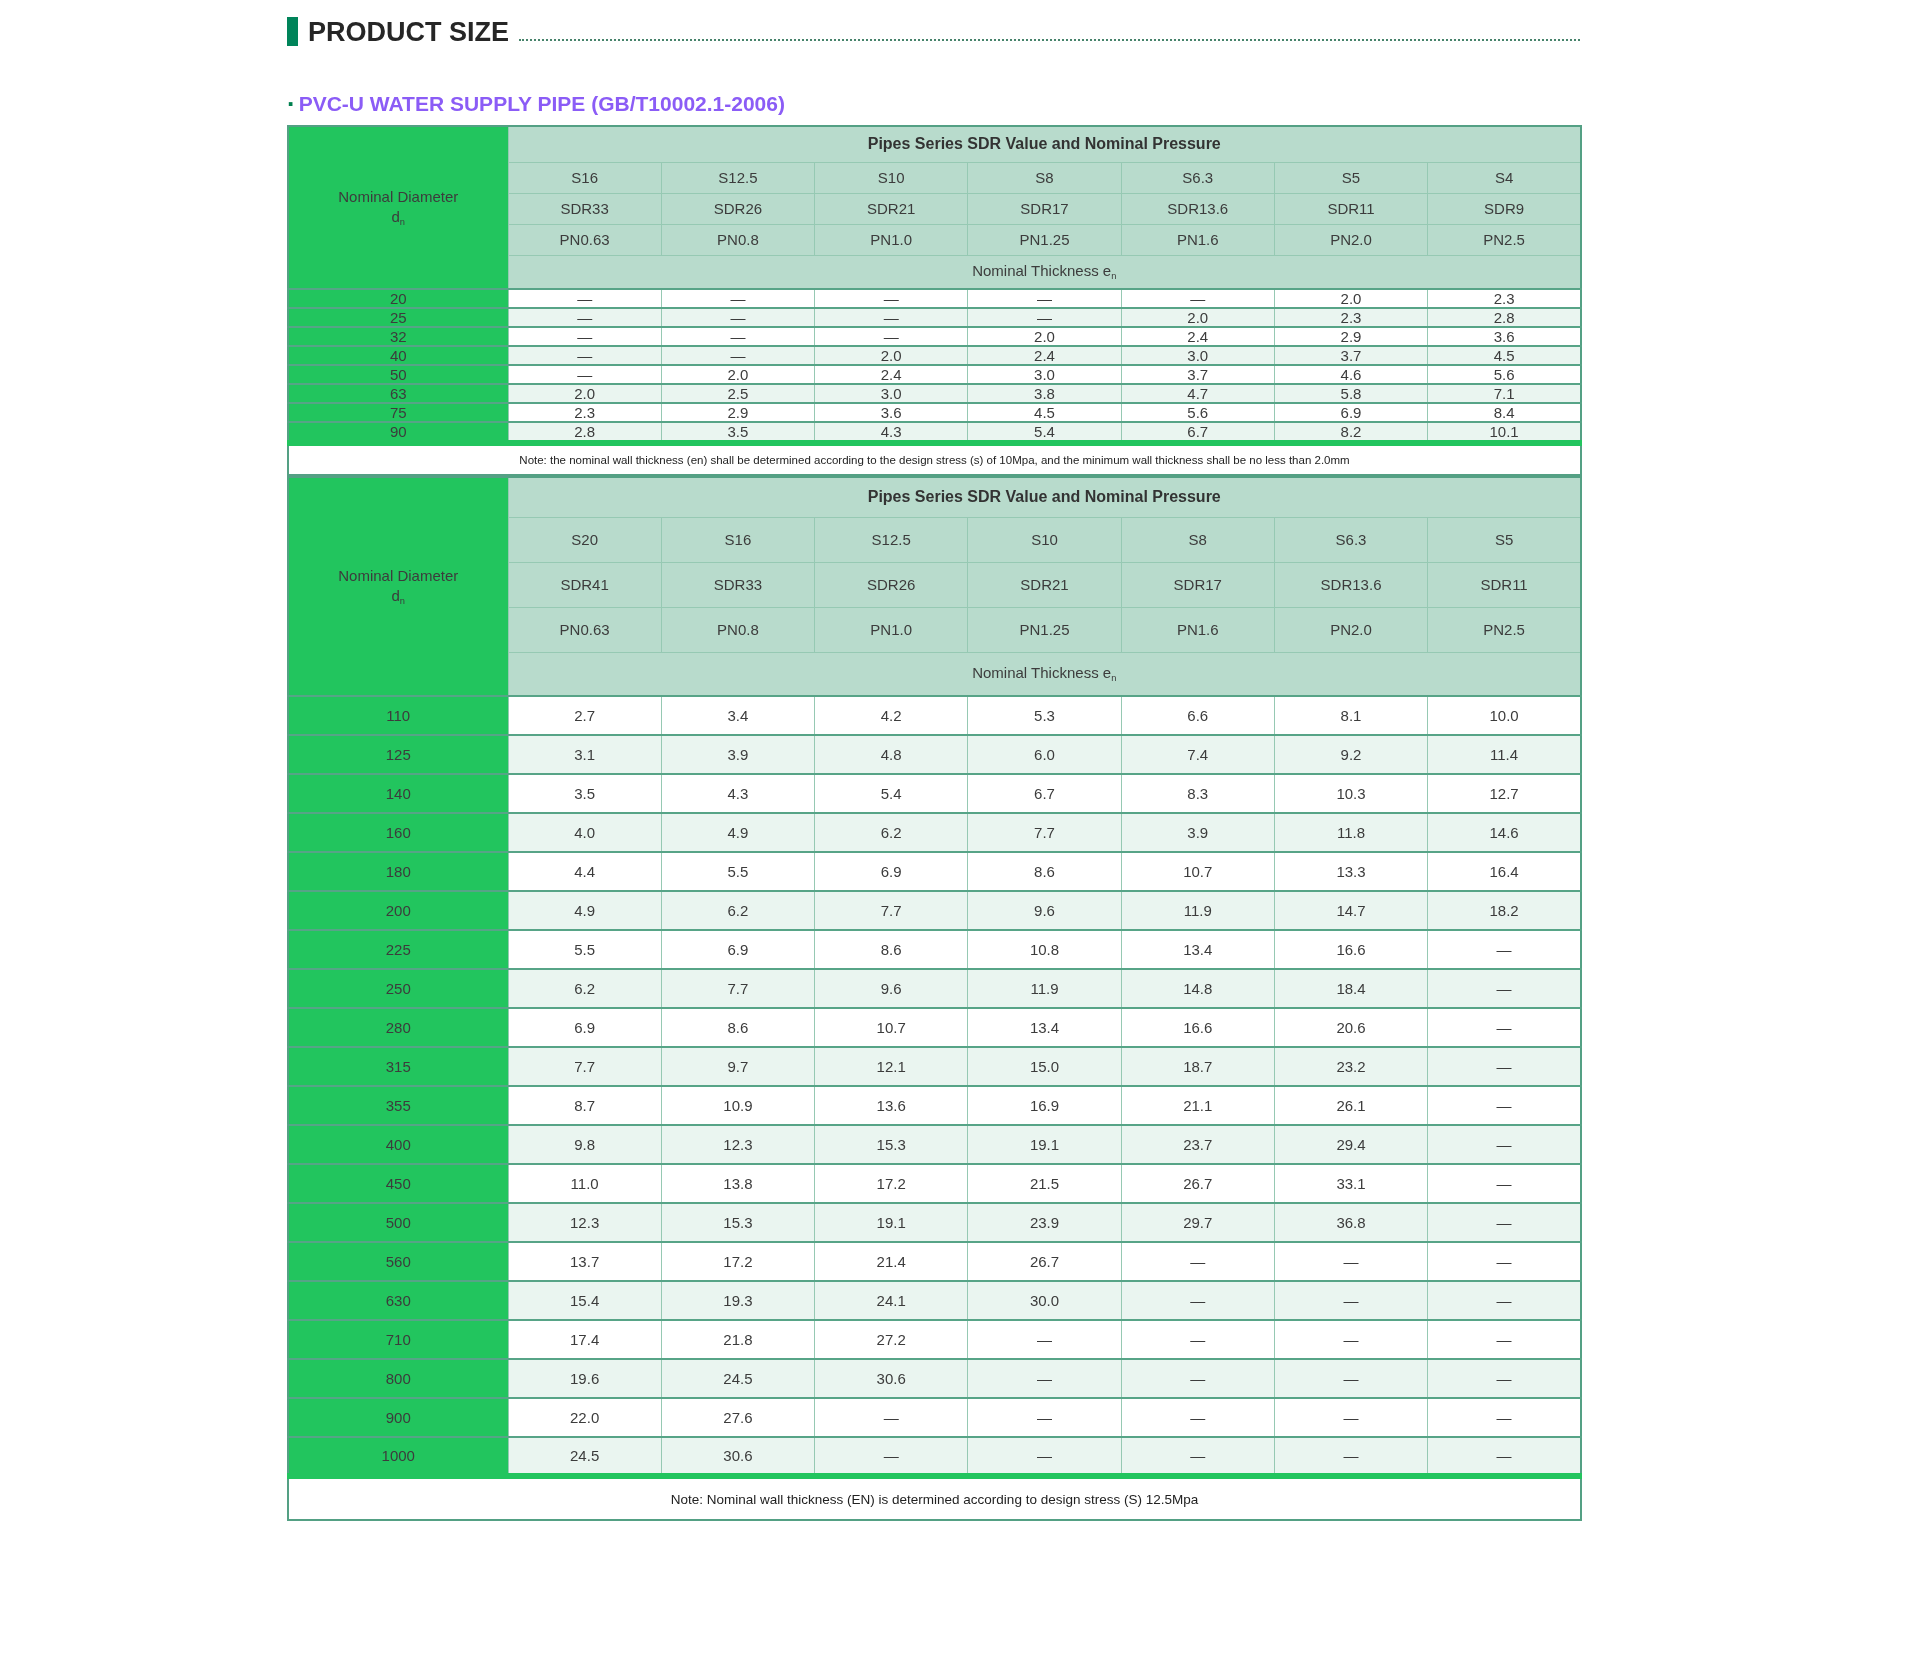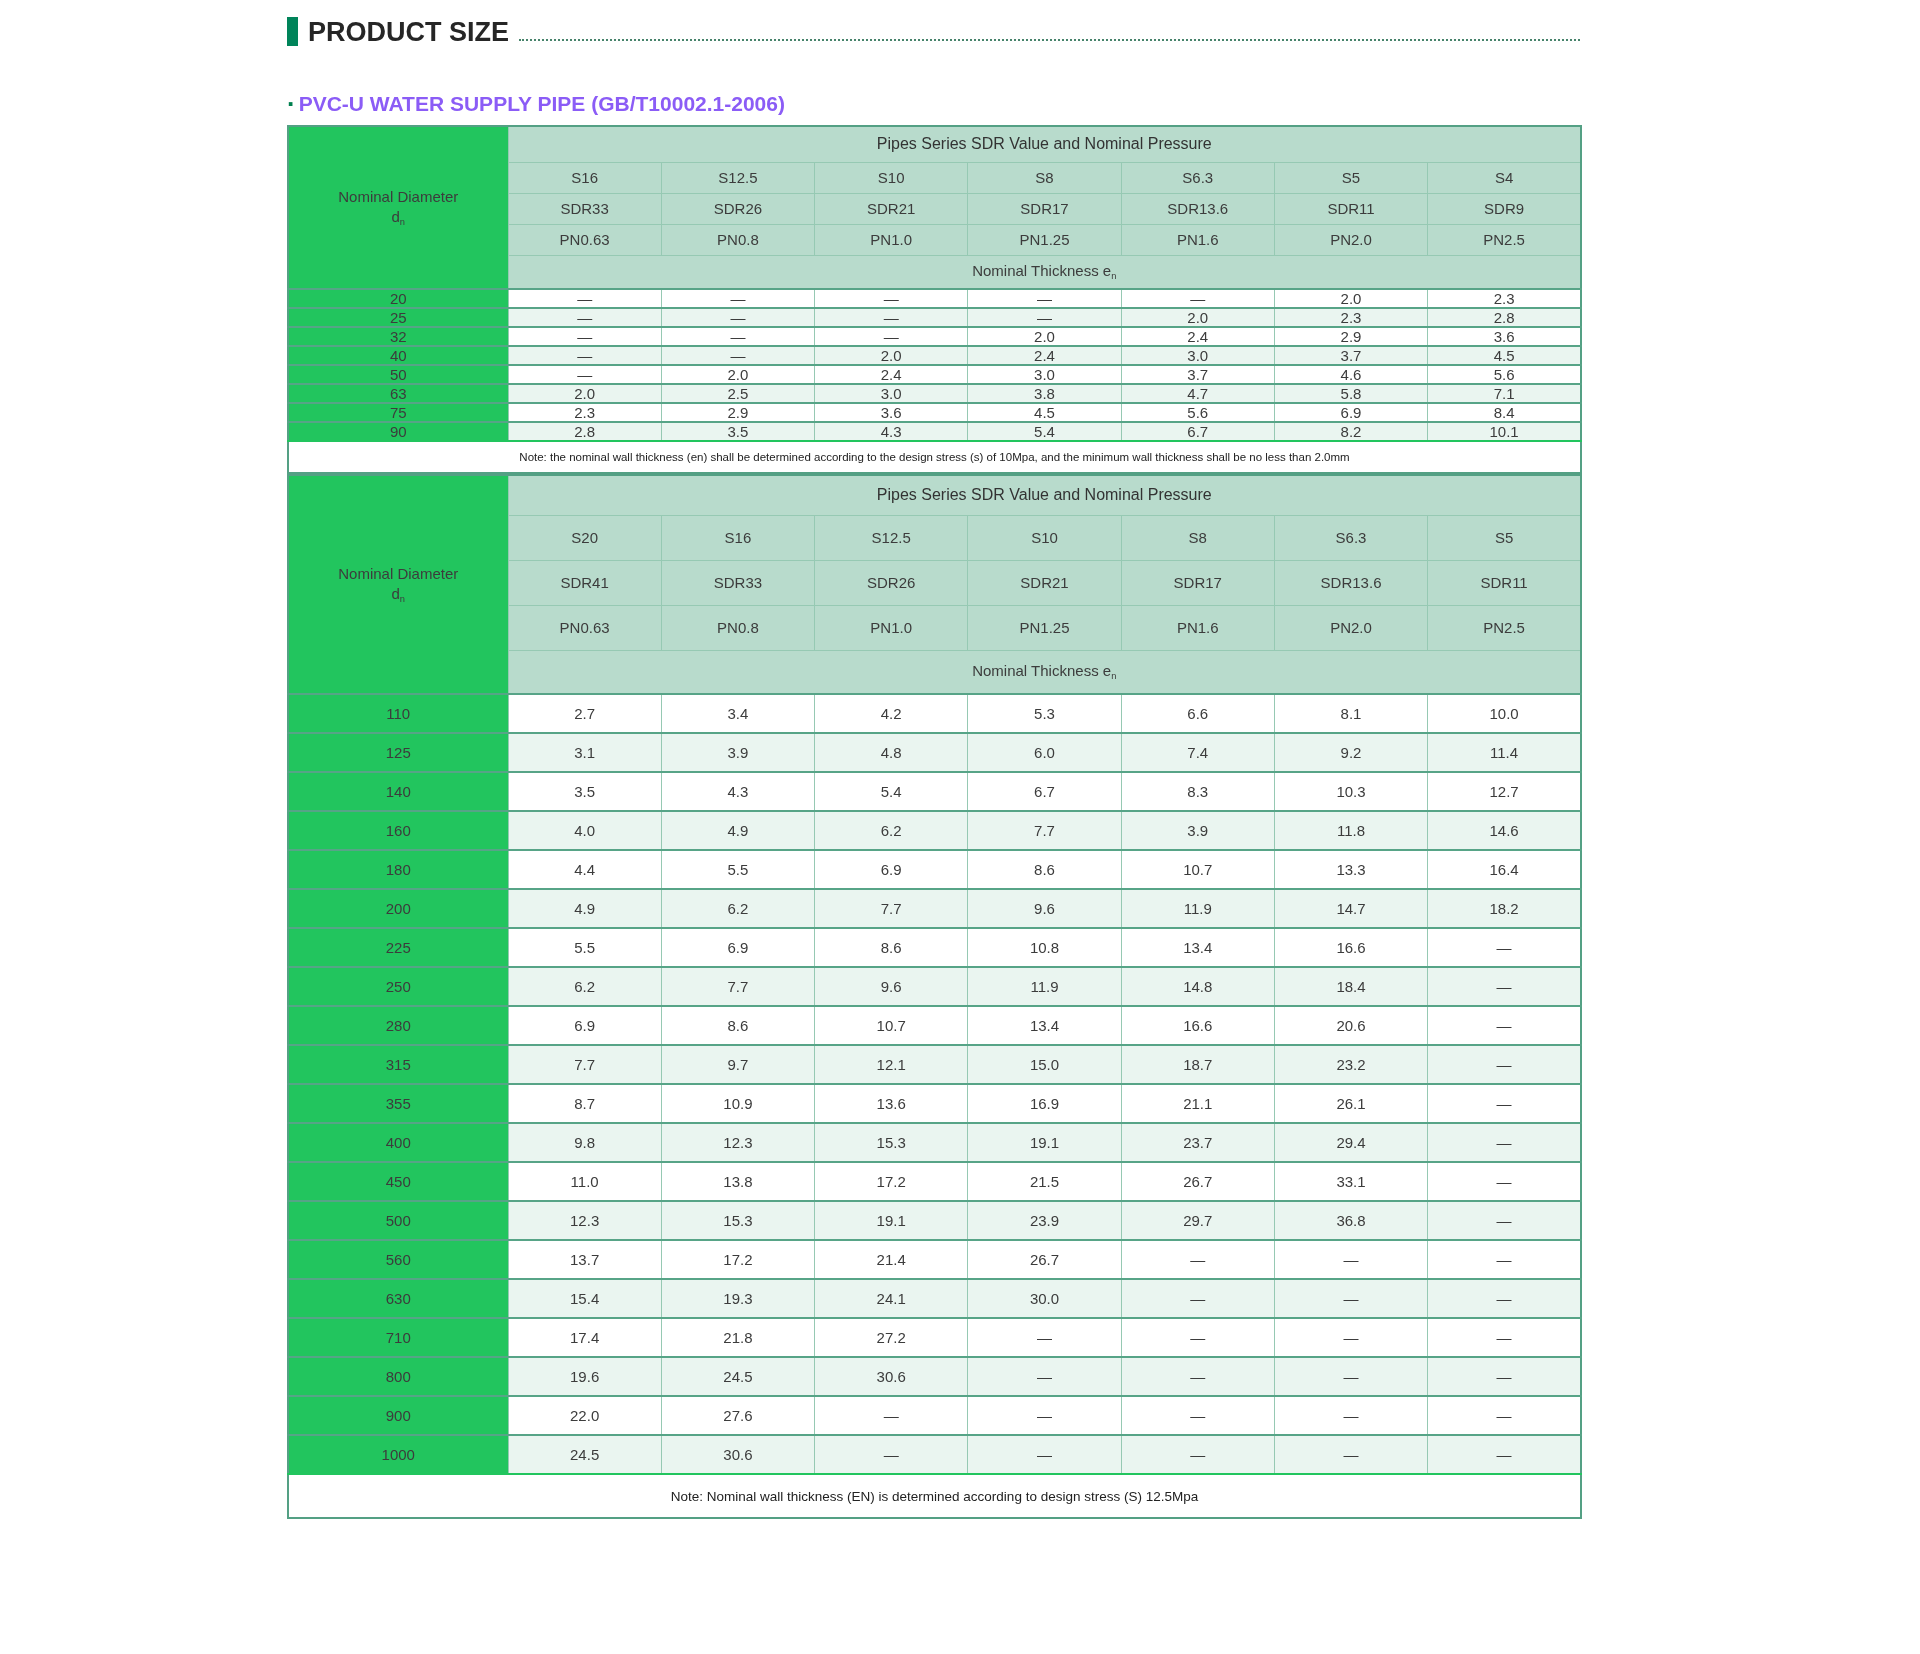--- a/index.html
+++ b/index.html
@@ -23,25 +23,25 @@
 
   .exec-line{margin:16px 0 13px 0;font-size:20px;color:#3a3a3a;letter-spacing:0px;}
 
   
   table.spec{border-collapse:collapse;table-layout:fixed;width:1295px;border:2px solid #54a084;}
   table.spec th, table.spec td{
     border:1px solid #96c9b3;text-align:center;vertical-align:middle;
     font-weight:400;padding:0 4px;overflow:hidden;
   }
   table.spec .band{background:#b8dbcc;color:#3c3c3c;}
-  table.spec .band-title{font-weight:400;color:#333;}
+  table.spec .band-title{font-weight:700;color:#333;}
   table.spec .side{background:#22c55e;}
   table.spec tr.alt td{background:#eaf5f0;}
   table.spec tr.data-row > th, table.spec tr.data-row > td{border-top:2px solid #57a487;}
-  table.spec tr.note-row td{border-top:2px solid #22c55e;background:#fff;}
+  table.spec tr.note-row td{border-top:6px solid #22c55e;background:#fff;}
   sub.sb{font-size:62%;vertical-align:-3px;}
 
   
   .t1 tr.band-head{height:36px;}  .t1 tr.band-head .band-title{font-size:16px;}
   .t1 tr.hrow{height:31px;}
   .t1 th, .t1 td{font-size:15px;}
   .t1 tr.thick-row{height:34px;font-size:15px;}
   .t1 tr.data-row{height:18px;}
   .t1 tr.note-row{height:32px;}
   .t1 tr.note-row td{font-size:11.5px;color:#222;}

